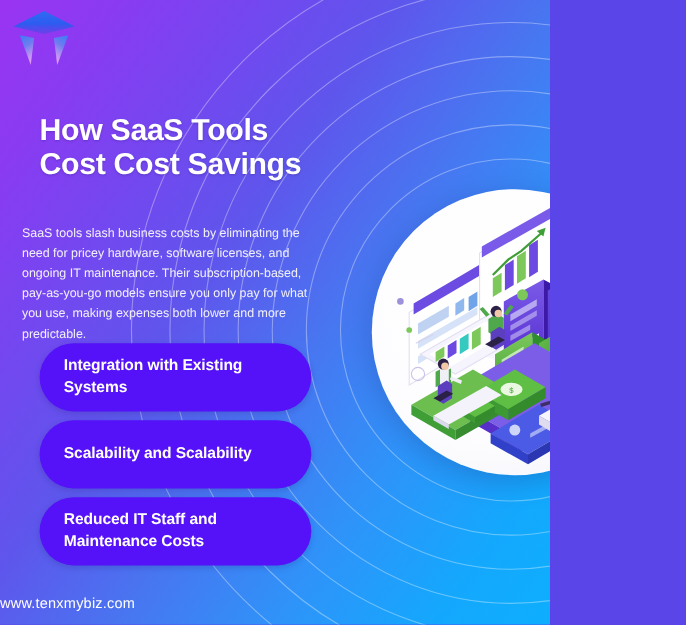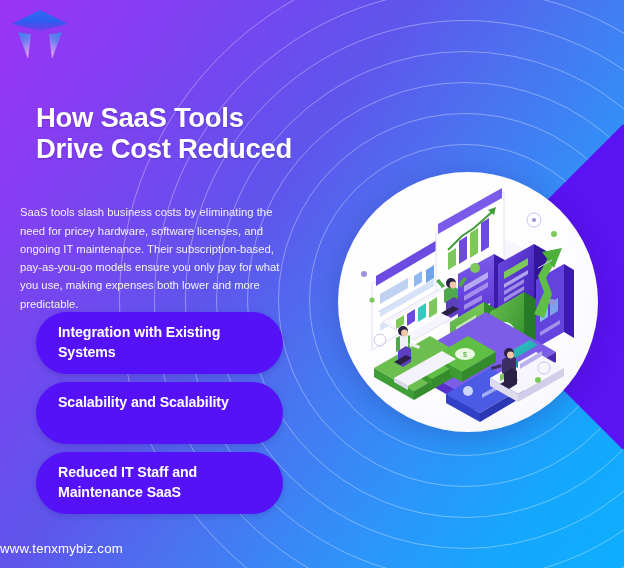--- a/index.html
+++ b/index.html
@@ -2,21 +2,21 @@
 <html><head>
 <meta charset="utf-8">
 <style>
   html,body{margin:0;padding:0;}
   body{
     width:624px;height:568px;overflow:hidden;
     font-family:"Liberation Sans", sans-serif;
     background:#5a45e8;
   }
   #poster{
-    position:relative;width:624px;height:568px;overflow:hidden;
+    position:relative;width:500px;height:568px;overflow:hidden;
     background:
       linear-gradient(125deg,
         #9a34f2 0%,
         #8a3bf2 12%,
         #7447f0 26%,
         #5f55ec 40%,
         #4a73f0 55%,
         #2f93f9 72%,
         #14a8fd 88%,
         #0eaefd 100%);
@@ -68,21 +68,21 @@
 
   
   .pills{position:absolute;left:36px;top:312px;width:248px;}
   .pill{
     box-sizing:border-box;
     width:247px;min-height:62px;
     background:#5511F8;
     border-radius:34px;
     margin-bottom:8px;
     padding:11px 22px 12px 22px;
-    display:flex;align-items:flex-start;
+    display:flex;align-items:center;
     box-shadow:0 2px 6px rgba(28,10,100,0.18);
   }
   .pill-label{
     font-size:14.2px;line-height:1.38;font-weight:bold;color:#ffffff;
     letter-spacing:-0.1px;
   }
 
   
   .footer{
     position:absolute;left:0;top:541px;width:624px;
@@ -140,34 +140,34 @@
         </linearGradient>
       </defs>
       <path d="M32 4 L60 18 L32 25 L4 18 Z" fill="url(#lgTop)"></path>
       <path d="M10 26 L23 28.5 L20 53 Z" fill="url(#lgL)"></path>
       <path d="M54 26 L41 28.5 L44 53 Z" fill="url(#lgR)"></path>
     </svg>
   </div>
 
   <h1 class="title">
     <span class="ln">How SaaS Tools</span>
-    <span class="ln">Drive Cost Reduced</span>
+    <span class="ln">Cost Cost Savings</span>
   </h1>
 
   <p class="desc">SaaS tools slash business costs by eliminating the need for pricey hardware, software licenses, and ongoing IT maintenance. Their subscription-based, pay-as-you-go models ensure you only pay for what you use, making expenses both lower and more predictable.</p>
 
   <div class="pills">
     <div class="pill">
       <span class="pill-label">Integration with Existing Systems</span>
     </div>
     <div class="pill">
       <span class="pill-label">Scalability and Scalability</span>
     </div>
     <div class="pill">
-      <span class="pill-label">Reduced IT Staff and Maintenance SaaS</span>
+      <span class="pill-label">Reduced IT Staff and Maintenance Costs</span>
     </div>
   </div>
 
   <div class="illus">
     <svg width="260" height="260" viewBox="0 0 260 260">
       <defs>
         <linearGradient id="gPur" x1="0" y1="0" x2="0" y2="1">
           <stop offset="0%" stop-color="#7B5BE8"></stop>
             <stop offset="100%" stop-color="#4A21C9"></stop>
         </linearGradient>

